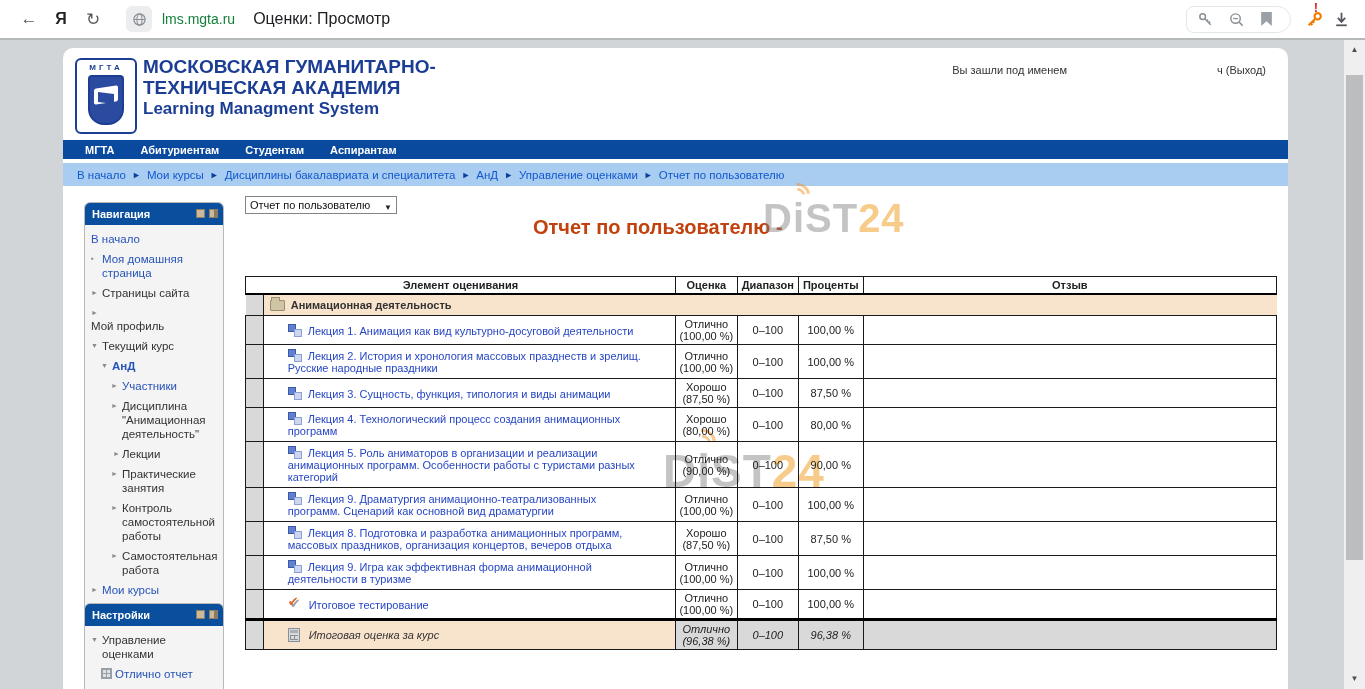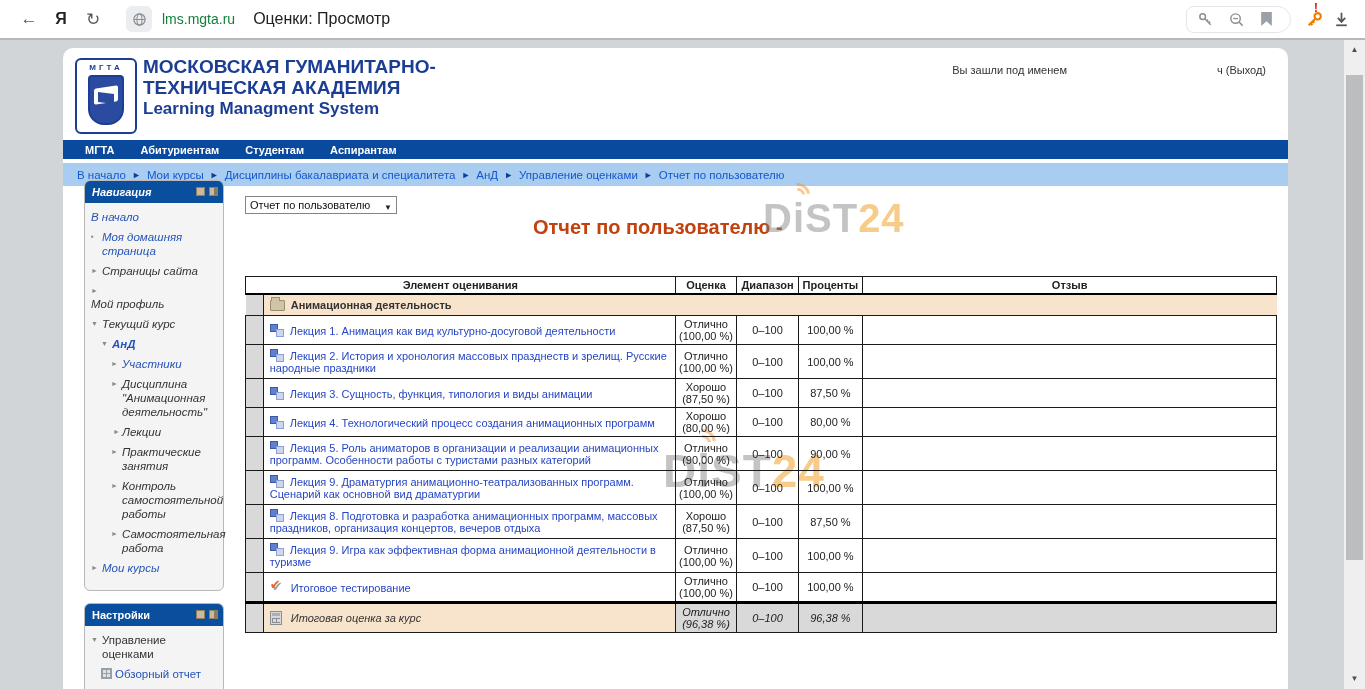--- a/index.html
+++ b/index.html
@@ -56,21 +56,21 @@
   .nav-item { color:#fff; font-size:11px; font-weight:bold; margin-right:26px; cursor:default; }
   .nav-item:first-child { margin-left:22px; }
   .breadcrumb { position:absolute; top:115px; left:0; width:100%; height:23px; background:#a9cdf1;
                 display:flex; align-items:center; font-size:11.5px; padding-left:14px; }
   .crumb { color:#1257cf; cursor:default; }
   .crumb-sep { color:#0a3f9e; font-size:9px; margin:0 6px; }
 
   
   .sb-block { position:absolute; left:21px; width:140px; background:#f4f4f4; border:1px solid #b9b9b9;
               border-radius:6px; }
-  .sb-block.nav-block { top:132px;font-style:italic; }
+  .sb-block.nav-block { top:154px; }
   .sb-block.settings-block { top:555px; height:140px; }
   .sb-head { height:22px; background:#0a4f9e; border-radius:5px 5px 0 0; color:#fff; font-weight:bold;
              font-size:11px; line-height:22px; padding-left:7px; position:relative; }
   .sb-head-icons { position:absolute; right:5px; top:6px; display:flex; gap:4px; }
   .sb-mini { width:9px; height:9px; background:#cdb89a; border:1px solid #8d7f63; }
   .sb-mini.dock { background:linear-gradient(90deg,#cdb89a 50%,#8a7a5f 50%); }
   .sb-items { padding:7px 4px 9px 6px; }
   .sb-item { display:flex; font-size:11.5px; line-height:14px; margin-bottom:6px; color:#333; }
   .sb-item .bullet { flex:0 0 11px; color:#8a8a8a; font-size:7px; line-height:13px; }
   .sb-item .bullet.sq { font-size:8px; }
@@ -100,21 +100,21 @@
   .wm1 .a2 { width:24px; height:24px; left:23px; top:-13px; }
   .wm2 .a1 { width:16px; height:16px; left:32px; top:-9px; }
   .wm2 .a2 { width:27px; height:27px; left:26px; top:-15px; }
 
   
   table.grades { position:absolute; left:182px; top:228px; width:1032px; border-collapse:collapse;
                  font-size:11px; color:#222; }
   table.grades th, table.grades td { border:1px solid #1a1a1a; }
   table.grades th { font-weight:bold; padding:2px 4px; background:#fff; border-bottom:2px solid #000; }
   td.indent { background:#d9d9d9; }
-  td.name-cell { padding:4px 6px; }
+  td.name-cell { padding:4px 24px; }
   td.name-cell .row-link { color:#2646c4; cursor:default; }
   td.c { text-align:center; padding:2px 3px; }
   tr.cat-row td { background:#f8e3cc; border-left:none; border-right:none; }
   tr.cat-row td.indent { background:#d9d9d9; border-right:1px solid #1a1a1a; }
   tr.cat-row .cat-name { font-weight:bold; color:#333; padding:4px 6px; display:flex; align-items:center; gap:6px; }
   tr.total-row td { border-top:3px solid #000; font-style:italic; }
   tr.total-row td.name-cell { background:#f8e3cc; color:#333; }
   tr.total-row td.c, tr.total-row td.fb { background:#d9d9d9; }
 
   
@@ -300,21 +300,21 @@
             <span class="sb-mini dock"></span>
           </span>
         </div>
         <div class="sb-items">
             <div class="sb-item" style="padding-left: 0px;">
               <span class="bullet">▼</span>
               <span>Управление оценками</span>
             </div>
             <div class="sb-item link" style="padding-left: 10px;">
               <span class="grid-ic"><span class="grid-icon"></span></span>
-              <span>Обзорный отчет</span>
+              <span>Отлично отчет</span>
             </div>
             <div class="sb-item link" style="padding-left: 10px;">
               <span class="grid-ic"></span>
               <span>Отчет по пользователю</span>
             </div>
           </div>
       </div>
 
       <div class="report-select">
         <span>Отчет по пользователю</span>

